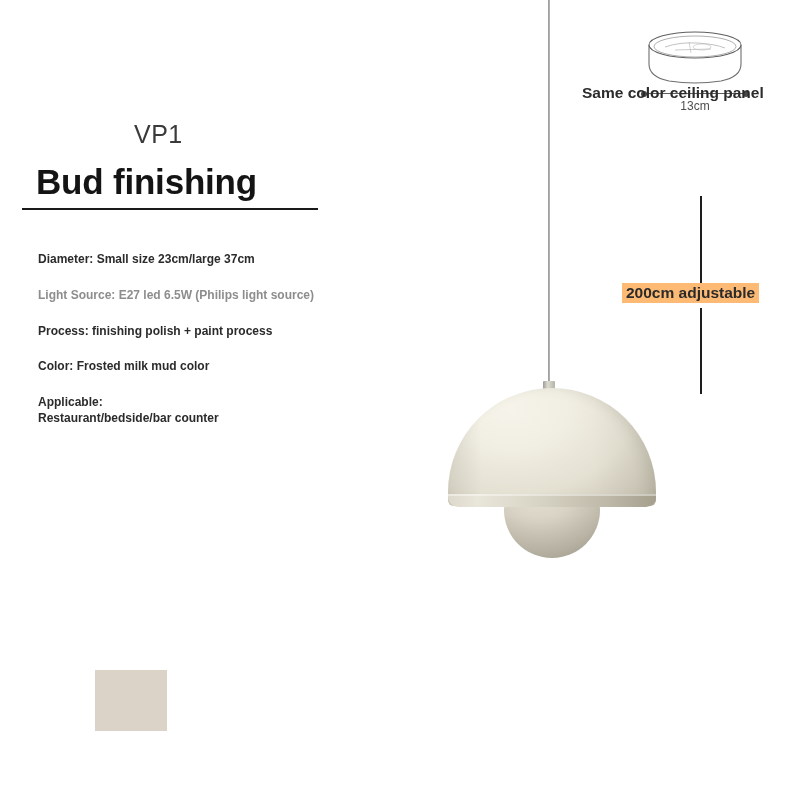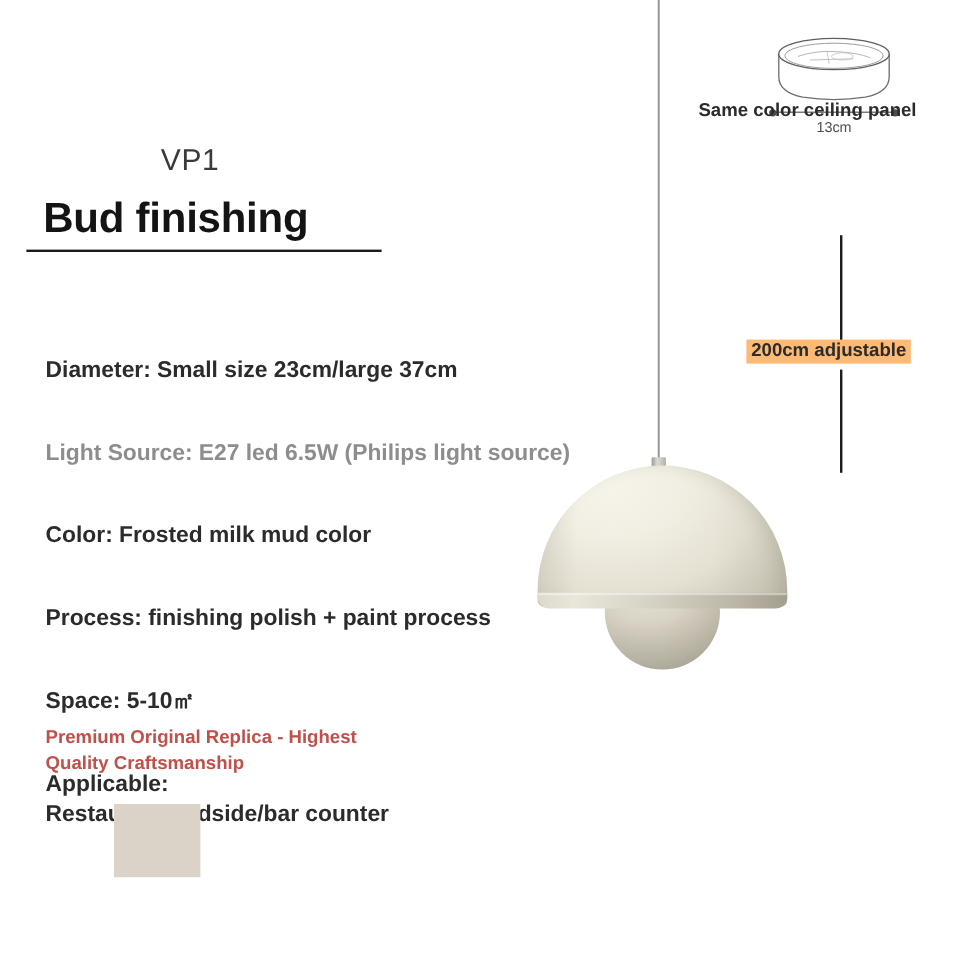--- a/index.html
+++ b/index.html
@@ -137,27 +137,26 @@
     background: #1a1a1a;
   }
 
   .spec-list {
     position: absolute;
     left: 38px;
     top: 252px;
     width: 470px;
   }
   .spec-item {
-    font-size: 19px;
+    font-size: 12px;
     font-weight: bold;
     color: #2b2b2b;
     line-height: 1.32;
     margin-bottom: 20px;
     white-space: pre-line;
-    margin-top: 44px;
   }
   .spec-item.muted {
     color: #8d8d8d;
   }
   .spec-item:last-child {
     margin-bottom: 0;
   }
 
   .promo-text {
     position: absolute;
@@ -278,29 +277,26 @@
     <div class="lamp-rim"></div>
   </div>
 
   <div class="model-label">VP1</div>
   <div class="product-title">Bud finishing</div>
   <div class="title-rule"></div>
 
   <div class="spec-list">
     <div class="spec-item">Diameter: Small size 23cm/large 37cm</div>
     <div class="spec-item muted">Light Source: E27 led 6.5W (Philips light source)</div>
+    <div class="spec-item">Process: finishing polish + paint process</div>
     <div class="spec-item">Color: Frosted milk mud color</div>
-    <div class="spec-item">Process: finishing polish + paint process</div>
-    <div class="spec-item">Space: 5-10㎡</div>
     <div class="spec-item">Applicable:
 Restaurant/bedside/bar counter</div>
   </div>
 
-  <div class="promo-text">Premium Original Replica - Highest
-Quality Craftsmanship</div>
 
   <div class="color-swatch" style="background: rgb(220, 211, 200);"></div>
 
   <div class="panel-diagram">
     <svg width="100" height="58" viewBox="0 0 100 58">
 
       <path d="M4 17 L4 36 Q4 49 24 53 Q50 57 76 53 Q96 49 96 36 L96 17" fill="#ffffff" stroke="#6e6e6e" stroke-width="1.1"></path>
 
       <ellipse cx="50" cy="17" rx="46" ry="13" fill="#ffffff" stroke="#5f5f5f" stroke-width="1.1"></ellipse>
 

